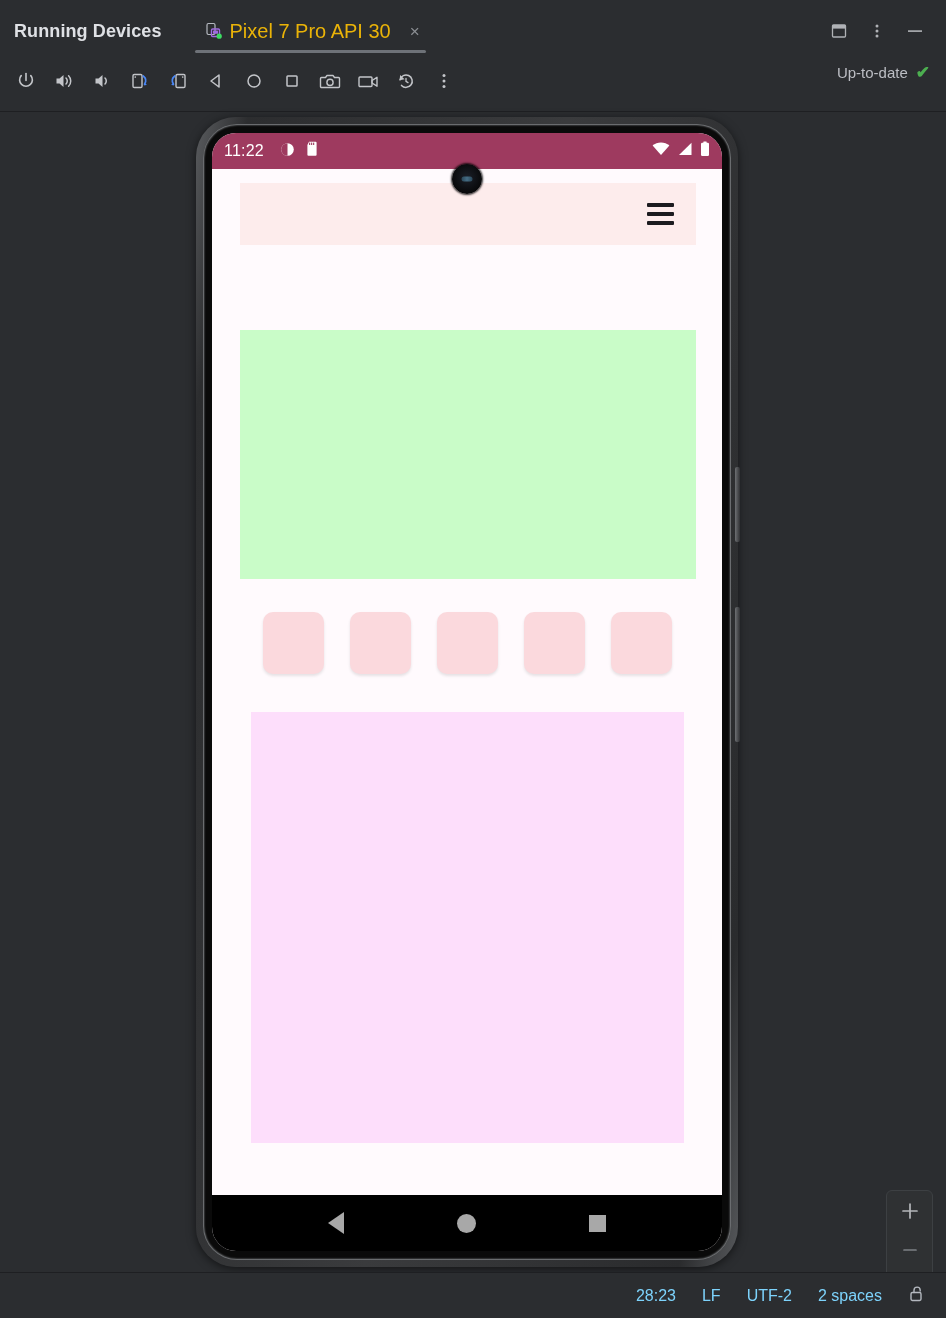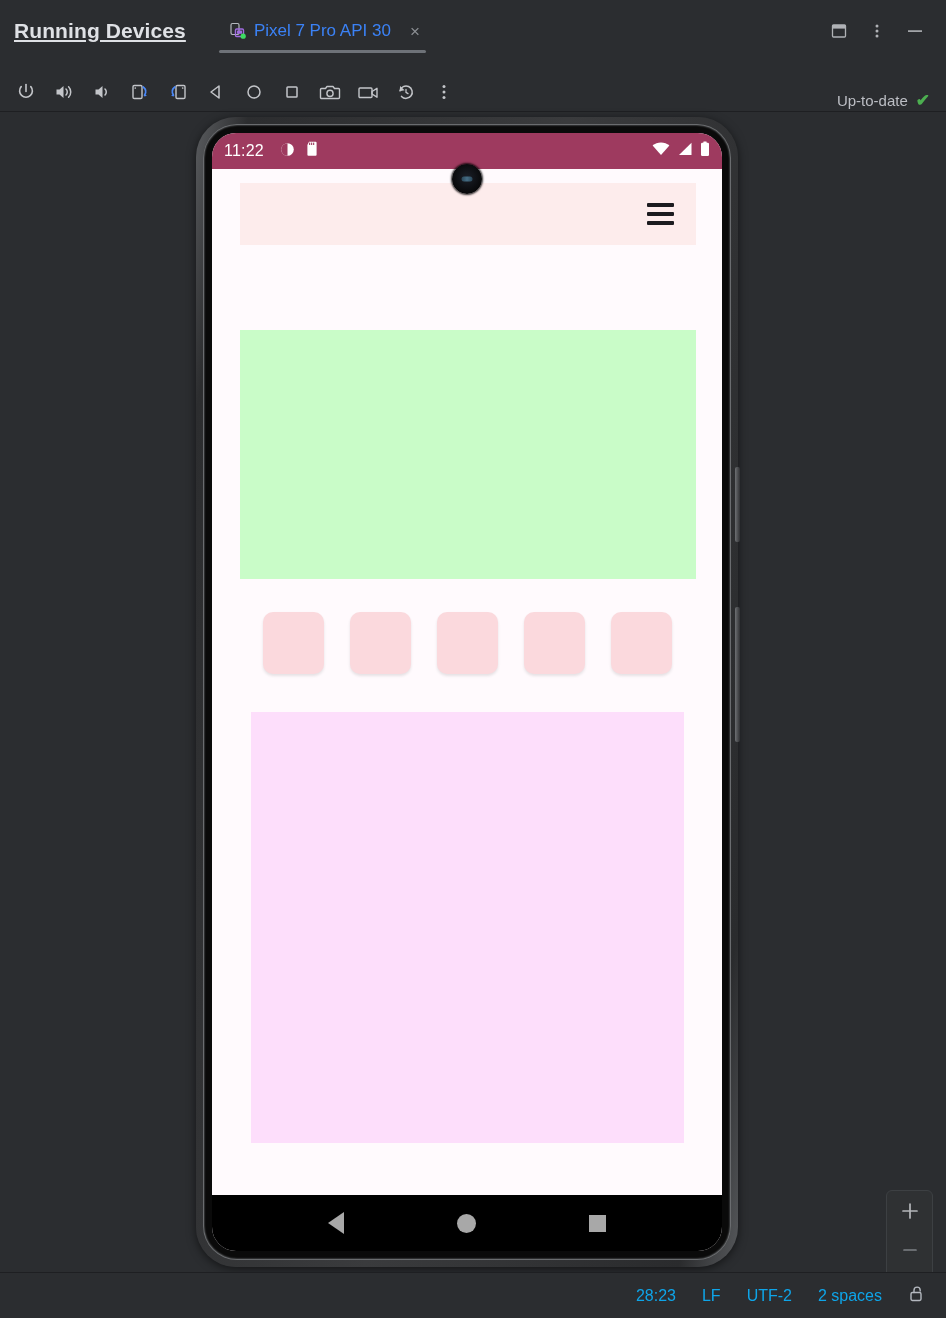--- a/index.html
+++ b/index.html
@@ -10,52 +10,52 @@
     overflow: hidden;
   }
 
   
   .tw-header {
     position: absolute; left: 0; top: 0; width: 946px; height: 62px;
     background: #2b2d30;
     display: flex; align-items: center;
   }
   .tw-title {
-    font-size: 21px; font-weight: bold; color: #dfe1e5;
-    margin-left: 14px; letter-spacing: .1px; text-decoration: underline;
+    font-size: 18px; font-weight: bold; color: #dfe1e5;
+    margin-left: 14px; letter-spacing: .1px;
   }
   .tab {
     position: relative;
     display: flex; align-items: center; gap: 7px;
     margin-left: 33px; height: 62px; padding: 0 6px 0 10px;
   }
   .tab::after {
     content: ""; position: absolute; left: 0; right: 0; bottom: 9px;
     height: 3px; background: #6e7278; border-radius: 2px;
   }
-  .tab-label { font-size: 17px; color: #3b82f6; white-space: nowrap; }
+  .tab-label { font-size: 20px; color: #eab308; white-space: nowrap; }
   .tab-close {
     font-size: 17px; color: #8b8e93; margin-left: 12px; line-height: 1;
     cursor: pointer;
   }
   .dev-icon { width: 18px; height: 18px; position: relative; flex: none; }
 
   .win-controls {
     margin-left: auto; display: flex; align-items: center; gap: 4px;
     margin-right: 14px;
   }
   .wc-btn {
     width: 34px; height: 34px; display: flex; align-items: center;
     justify-content: center; cursor: pointer; border-radius: 4px;
   }
 
   
   .emu-toolbar {
     position: absolute; left: 0; top: 62px; width: 946px; height: 50px;
-    background: #2b2d30; display: flex; align-items: flex-end;
+    background: #2b2d30; display: flex; align-items: flex-start;
     border-bottom: 1px solid #1e1f22;
   }
   .tb-btn {
     width: 38px; height: 38px; display: flex; align-items: center;
     justify-content: center; cursor: pointer; border-radius: 4px;
   }
   .tb-btn:first-child { margin-left: 7px; }
   .sync-status {
     margin-left: auto; margin-right: 16px;
     display: flex; align-items: center; gap: 8px;
@@ -202,21 +202,21 @@
   }
   .zp-label { font-size: 16px; font-weight: bold; color: #b5b7bb; }
 
   
   .status-bar {
     position: absolute; left: 0; bottom: 0; width: 946px; height: 46px;
     background: #2b2d30;
     border-top: 1px solid #1e1f22;
     display: flex; align-items: center; justify-content: flex-end;
     gap: 26px; padding-right: 18px;
-    font-size: 16px; color: #0ea5e9;
+    font-size: 16px; color: #7dd3fc;
   }
   .sb-item { cursor: pointer; }
 </style>
 </head>
 <body>
 
 <div class="tw-header">
   <div class="tw-title">Running Devices</div>
 
   <div class="tab">

